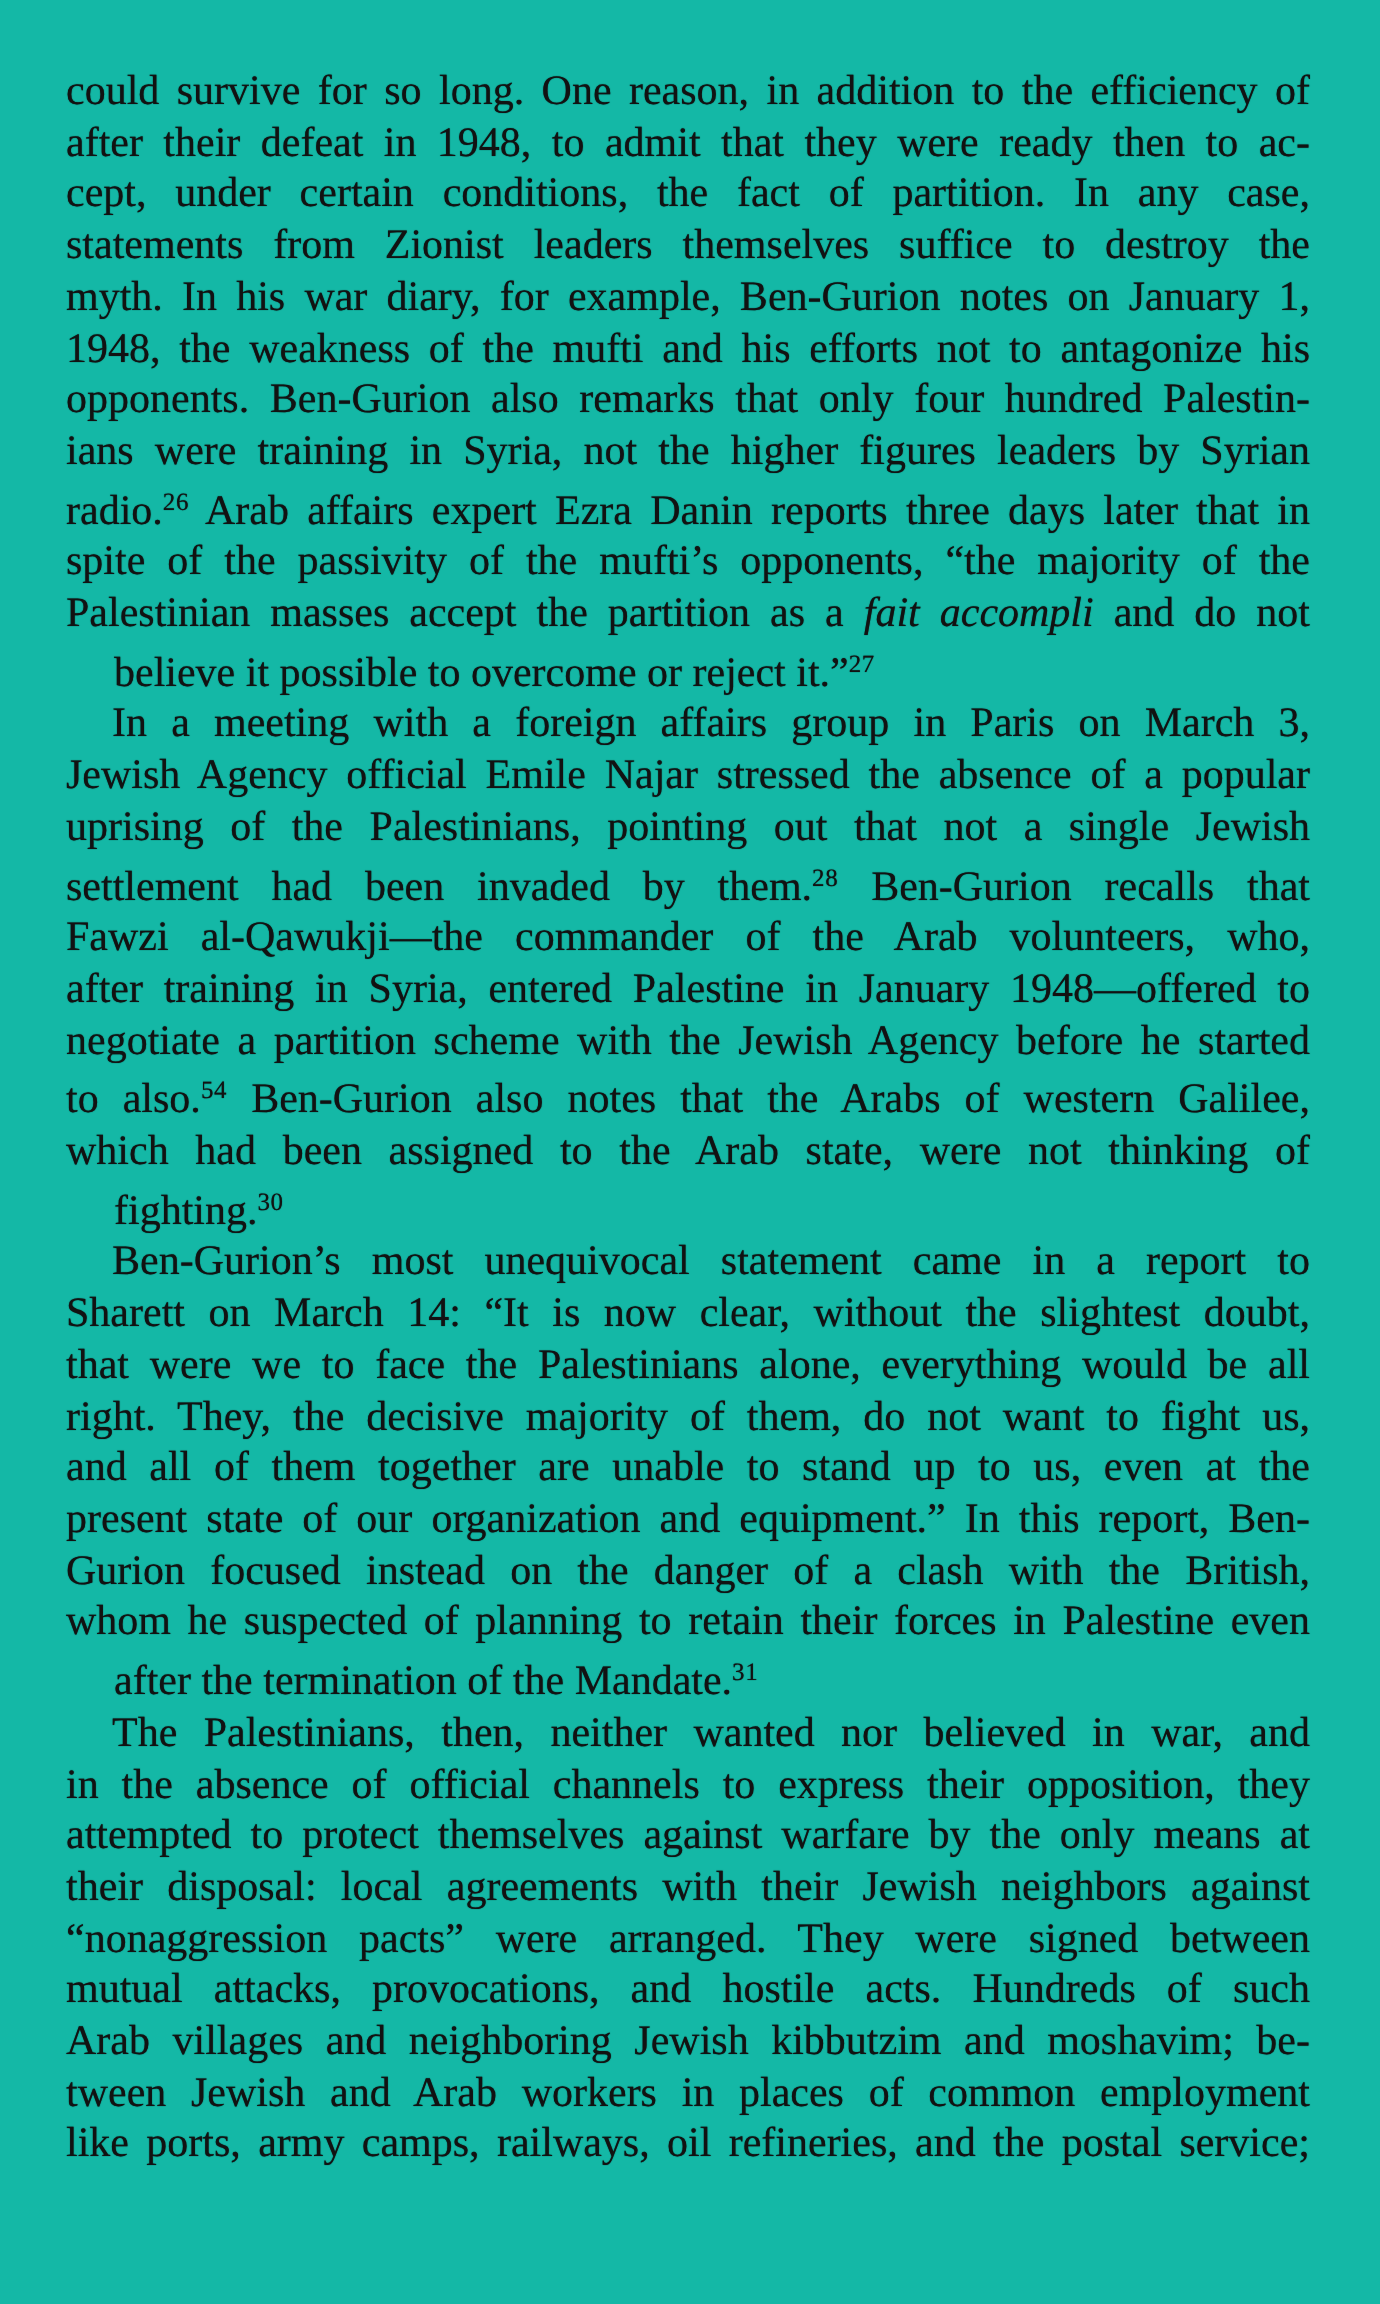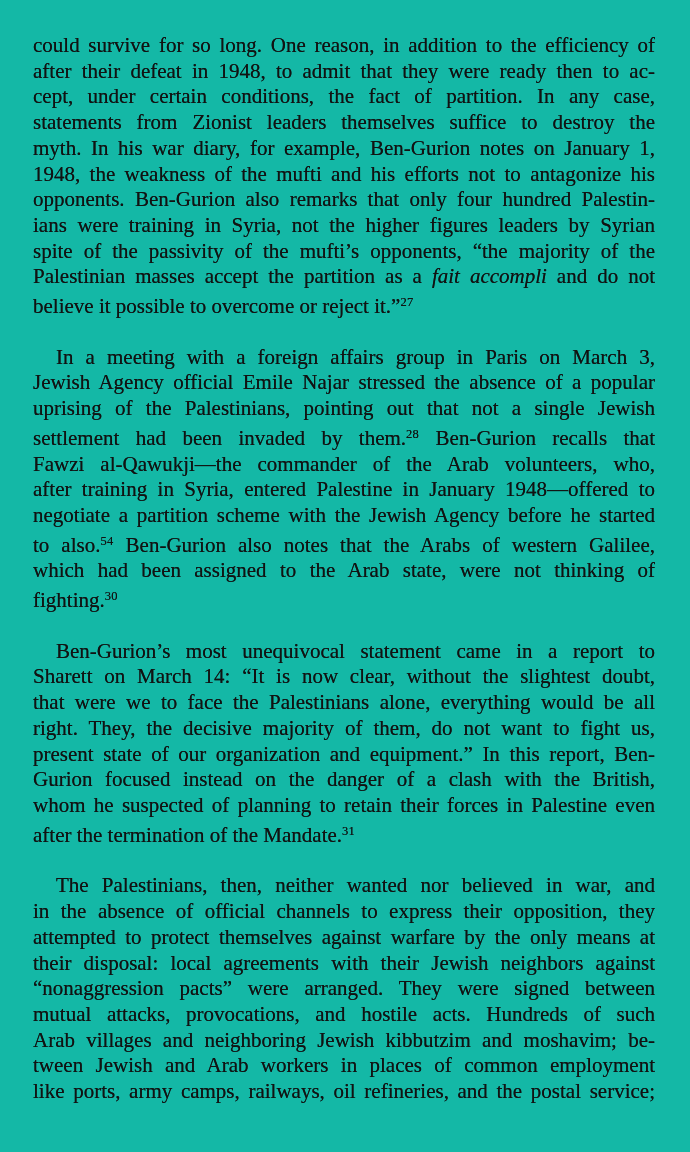--- a/index.html
+++ b/index.html
@@ -29,24 +29,24 @@
     font-size: 21px;
     line-height: 25.7px;
     color: #121212;
     text-align: justify;
     text-align-last: justify;
     text-shadow: 0 0 0.55px rgba(10,10,10,0.75);
     white-space: nowrap;
   }
   .line.first {
     text-indent: 23px;
-    margin-top: 25px;
   }
   .line.lastline {
     text-align-last: left;
+    margin-left: 24px;
   }
   .it {
     font-style: italic;
   }
   .sup {
     font-size: 12.5px;
     vertical-align: 7px;
     letter-spacing: 0.3px;
   }
 </style>
@@ -57,20 +57,21 @@
   <main class="text-block">
       <div class="para">
         <div class="line"><span>could survive for so long. One reason, in addition to the efficiency of</span></div>
         <div class="line"><span>after their defeat in 1948, to admit that they were ready then to ac-</span></div>
         <div class="line"><span>cept, under certain conditions, the fact of partition. In any case,</span></div>
         <div class="line"><span>statements from Zionist leaders themselves suffice to destroy the</span></div>
         <div class="line"><span>myth. In his war diary, for example, Ben-Gurion notes on January 1,</span></div>
         <div class="line"><span>1948, the weakness of the mufti and his efforts not to antagonize his</span></div>
         <div class="line"><span>opponents. Ben-Gurion also remarks that only four hundred Palestin-</span></div>
         <div class="line"><span>ians were training in Syria, not the higher figures leaders by Syrian</span></div>
+        <div class="line"><span>radio.</span><span class="sup">26</span><span> Arab affairs expert Ezra Danin reports three days later that in</span></div>
         <div class="line"><span>spite of the passivity of the mufti’s opponents, “the majority of the</span></div>
         <div class="line"><span>Palestinian masses accept the partition as a </span><span class="it">fait accompli</span><span> and do not</span></div>
         <div class="line lastline"><span>believe it possible to overcome or reject it.”</span><span class="sup">27</span></div>
       </div>
       <div class="para">
         <div class="line first"><span>In a meeting with a foreign affairs group in Paris on March 3,</span></div>
         <div class="line"><span>Jewish Agency official Emile Najar stressed the absence of a popular</span></div>
         <div class="line"><span>uprising of the Palestinians, pointing out that not a single Jewish</span></div>
         <div class="line"><span>settlement had been invaded by them.</span><span class="sup">28</span><span> Ben-Gurion recalls that</span></div>
         <div class="line"><span>Fawzi al-Qawukji—the commander of the Arab volunteers, who,</span></div>
@@ -78,20 +79,21 @@
         <div class="line"><span>negotiate a partition scheme with the Jewish Agency before he started</span></div>
         <div class="line"><span>to also.</span><span class="sup">54</span><span> Ben-Gurion also notes that the Arabs of western Galilee,</span></div>
         <div class="line"><span>which had been assigned to the Arab state, were not thinking of</span></div>
         <div class="line lastline"><span>fighting.</span><span class="sup">30</span></div>
       </div>
       <div class="para">
         <div class="line first"><span>Ben-Gurion’s most unequivocal statement came in a report to</span></div>
         <div class="line"><span>Sharett on March 14: “It is now clear, without the slightest doubt,</span></div>
         <div class="line"><span>that were we to face the Palestinians alone, everything would be all</span></div>
         <div class="line"><span>right. They, the decisive majority of them, do not want to fight us,</span></div>
+        <div class="line"><span>and all of them together are unable to stand up to us, even at the</span></div>
         <div class="line"><span>present state of our organization and equipment.” In this report, Ben-</span></div>
         <div class="line"><span>Gurion focused instead on the danger of a clash with the British,</span></div>
         <div class="line"><span>whom he suspected of planning to retain their forces in Palestine even</span></div>
         <div class="line lastline"><span>after the termination of the Mandate.</span><span class="sup">31</span></div>
       </div>
       <div class="para">
         <div class="line first"><span>The Palestinians, then, neither wanted nor believed in war, and</span></div>
         <div class="line"><span>in the absence of official channels to express their opposition, they</span></div>
         <div class="line"><span>attempted to protect themselves against warfare by the only means at</span></div>
         <div class="line"><span>their disposal: local agreements with their Jewish neighbors against</span></div>

